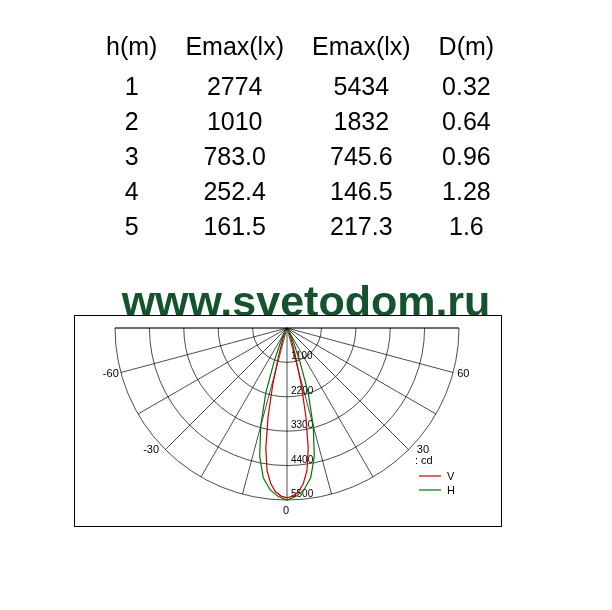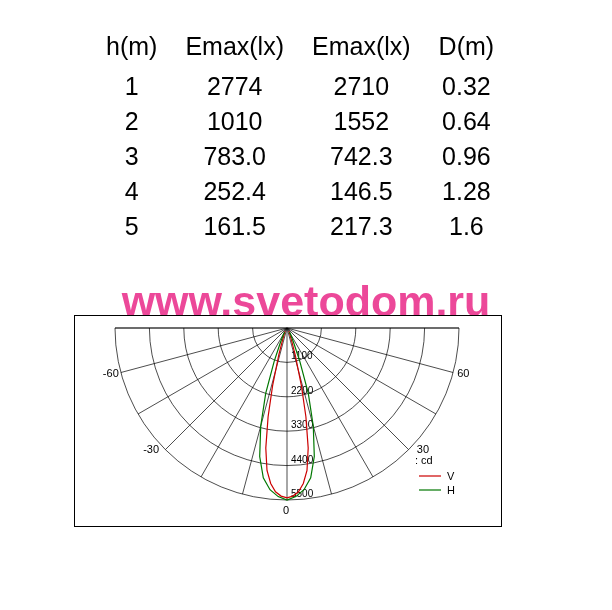--- a/index.html
+++ b/index.html
@@ -33,21 +33,21 @@
   }
 
   
   .watermark{
     position:absolute;
     left:0; top:277px;
     width:612px;
     text-align:center;
     font-size:43px;
     font-weight:bold;
-    color:#ec4899;
+    color:#14532d;
     letter-spacing:0px;
     pointer-events:none;
     font-family:"Liberation Sans", sans-serif;
   }
 
   
   .diagram{
     position:absolute;
     left:74px; top:315px;
     width:426px; height:210px;
@@ -68,33 +68,33 @@
         <th>h(m)</th>
         <th>Emax(lx)</th>
         <th>Emax(lx)</th>
         <th>D(m)</th>
       </tr>
     </thead>
     <tbody>
       <tr>
         <td>1</td>
         <td>2774</td>
-        <td>2710</td>
+        <td>5434</td>
         <td>0.32</td>
       </tr>
       <tr>
         <td>2</td>
         <td>1010</td>
-        <td>1552</td>
+        <td>1832</td>
         <td>0.64</td>
       </tr>
       <tr>
         <td>3</td>
         <td>783.0</td>
-        <td>742.3</td>
+        <td>745.6</td>
         <td>0.96</td>
       </tr>
       <tr>
         <td>4</td>
         <td>252.4</td>
         <td>146.5</td>
         <td>1.28</td>
       </tr>
       <tr>
         <td>5</td>

